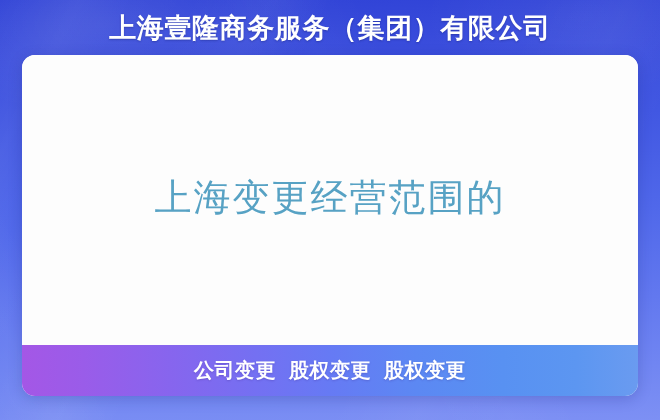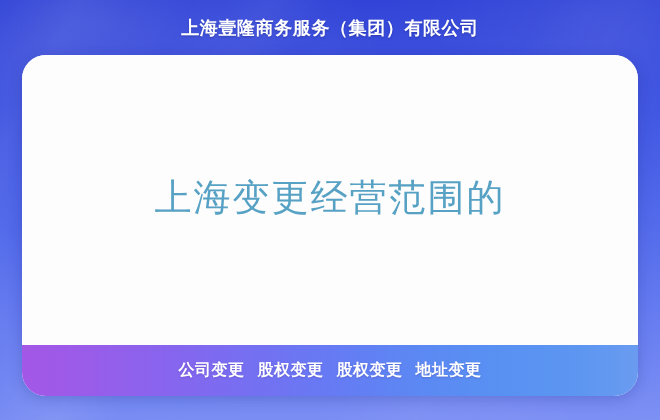--- a/index.html
+++ b/index.html
@@ -60,36 +60,36 @@
         rgba(255,255,255,0.00) 72%);
   }
 
   #header-title {
     position: absolute;
     top: 14px;
     left: 0;
     width: 660px;
     text-align: center;
     color: #ffffff;
-    font-size: 18px;
+    font-size: 27px;
     font-weight: bold;
     letter-spacing: 0.6px;
     line-height: 28px;
     text-shadow: 0 1px 2px rgba(20,30,110,0.38);
     white-space: nowrap;
     z-index: 3;
   }
 
   #card {
     position: absolute;
     left: 22px;
     top: 55px;
     width: 616px;
     height: 341px;
-    border-radius: 24px;
+    border-radius: 13px;
     background: #ffffff;
     overflow: hidden;
     box-shadow: 0 3px 14px rgba(22,34,120,0.22);
     z-index: 2;
     display: flex;
     flex-direction: column;
   }
 
   #card-body {
     flex: 1 1 auto;
@@ -127,21 +127,21 @@
       #7470f2 38%,
       #667af4 50%,
       #5c88f3 64%,
       #5891f2 78%,
       #5c96f1 90%,
       #6a9bf0 100%);
   }
 
   #tag-bar-inner {
     color: #ffffff;
-    font-size: 16px;
+    font-size: 20px;
     font-weight: bold;
     letter-spacing: 0.5px;
     white-space: nowrap;
     text-shadow: 0 1px 2px rgba(60,30,130,0.25);
     display: flex;
     align-items: flex-end;
   }
   #tag-bar-inner .tag-item { display: inline-block; }
   #tag-bar-inner .tag-item + .tag-item { margin-left: 13px; }
 </style>
@@ -160,18 +160,17 @@
       <div id="main-title">
         <span class="title-line">上海变更经营范围的</span>
       </div>
     </div>
 
     <div id="tag-bar">
       <div id="tag-bar-inner">
         <span class="tag-item">公司变更</span>
         <span class="tag-item">股权变更</span>
         <span class="tag-item">股权变更</span>
-        <span class="tag-item">地址变更</span>
       </div>
     </div>
 
   </div>
 </div>
 
 </body></html>

